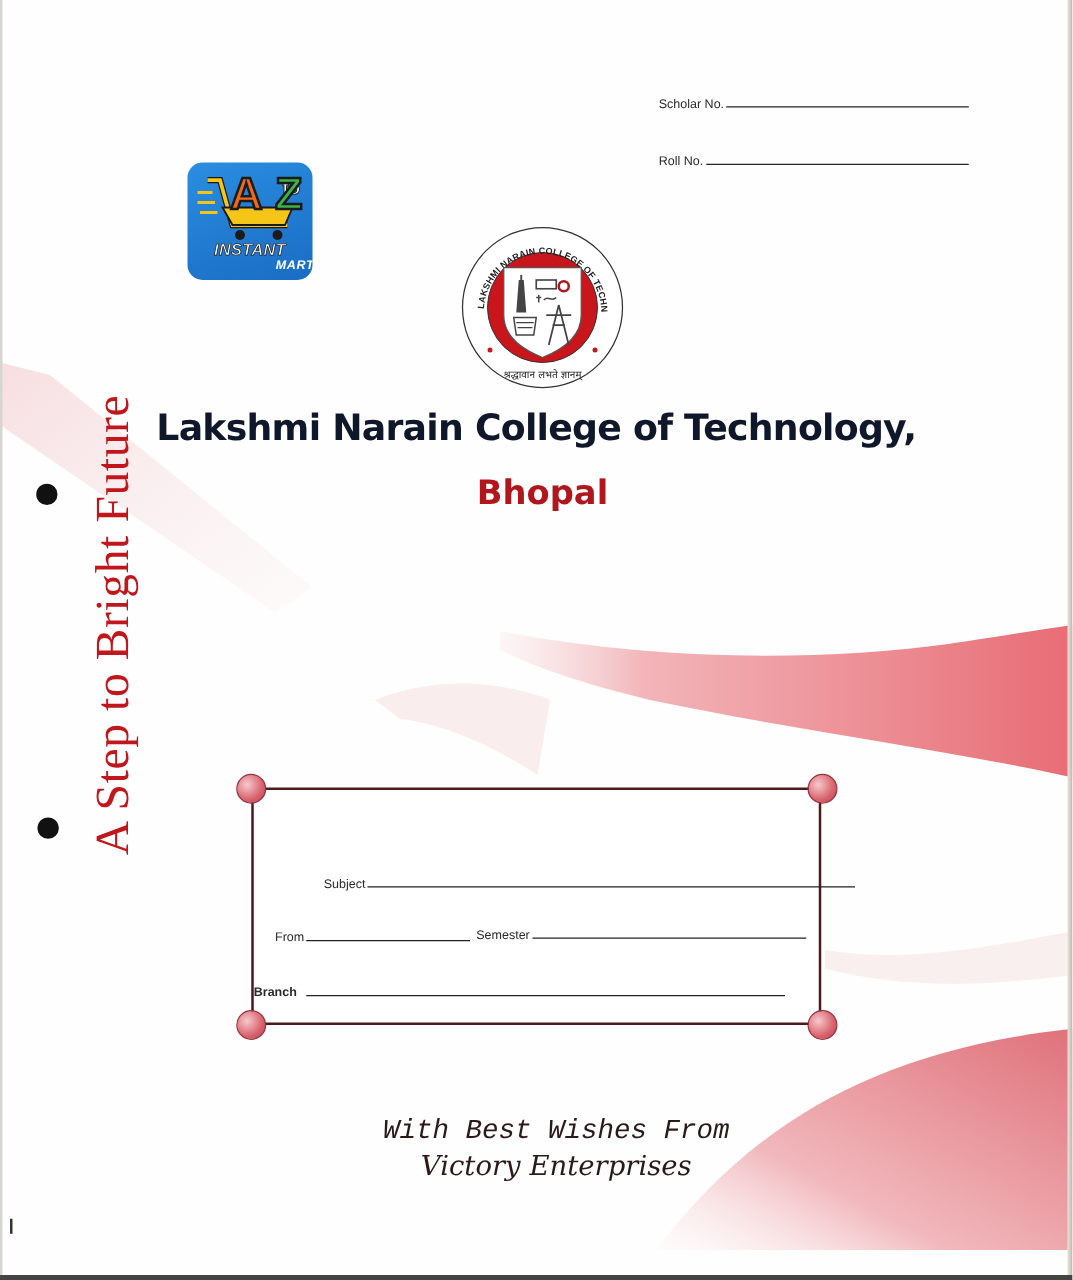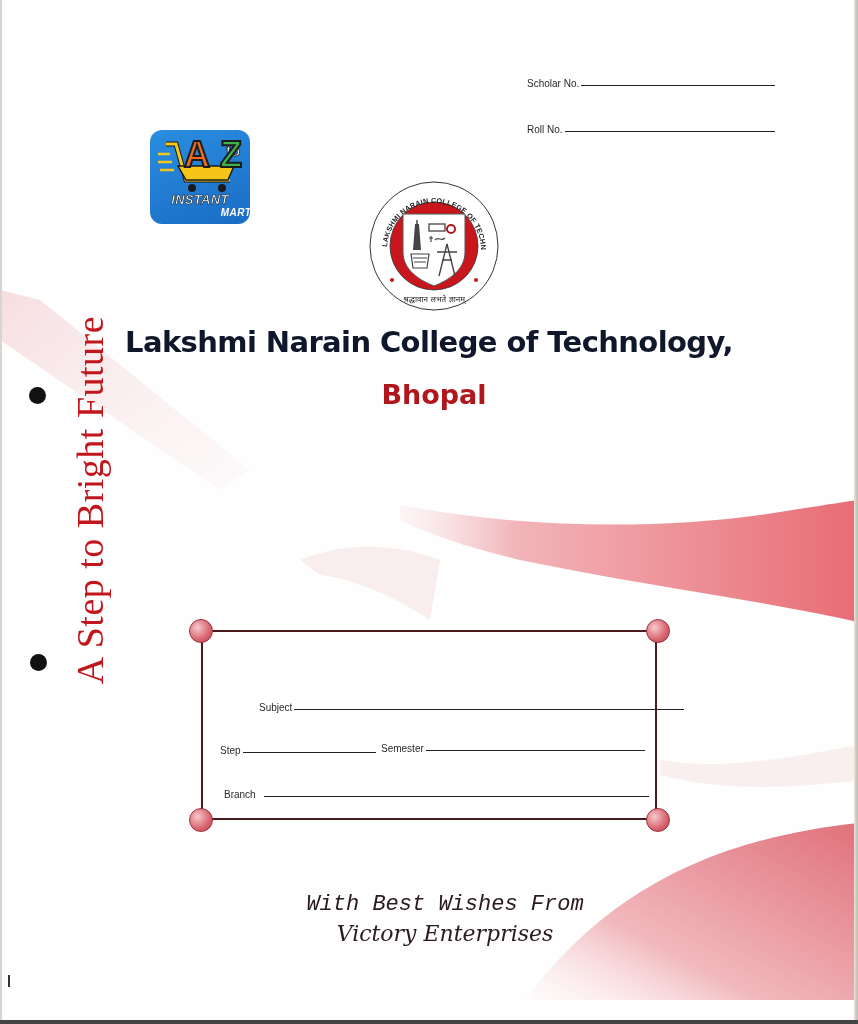--- a/index.html
+++ b/index.html
@@ -146,28 +146,28 @@
   <div class="corner" style="left:189px; top:619px;"></div>
   <div class="corner" style="left:646px; top:619px;"></div>
   <div class="corner" style="left:189px; top:808px;"></div>
   <div class="corner" style="left:646px; top:808px;"></div>
 
   <div class="field-line" style="left:236px; top:702px; width:425px;margin-left:23px;">
     <span class="lbl">Subject</span>
     <span class="rule"></span>
   </div>
   <div class="field-line" style="left:220px; top:745px; width:156px;">
-    <span class="lbl">Step</span>
+    <span class="lbl">From</span>
     <span class="rule"></span>
   </div>
   <div class="field-line" style="left:381px; top:743px; width:264px;">
     <span class="lbl">Semester</span>
     <span class="rule"></span>
   </div>
-  <div class="field-line" style="left:224px; top:789px; width:425px;">
+  <div class="field-line" style="left:203px; top:789px; width:425px;font-weight:bold;">
     <span class="lbl">Branch</span>
     <span class="rule" style="margin-left:8px"></span>
   </div>
 
   <div class="closing" style="top:892px;font-family:Liberation Mono, monospace;">With Best Wishes From</div>
   <div class="closing" style="top:921px;">Victory Enterprises</div>
 
   <div class="tick"></div>
 </div>
 

